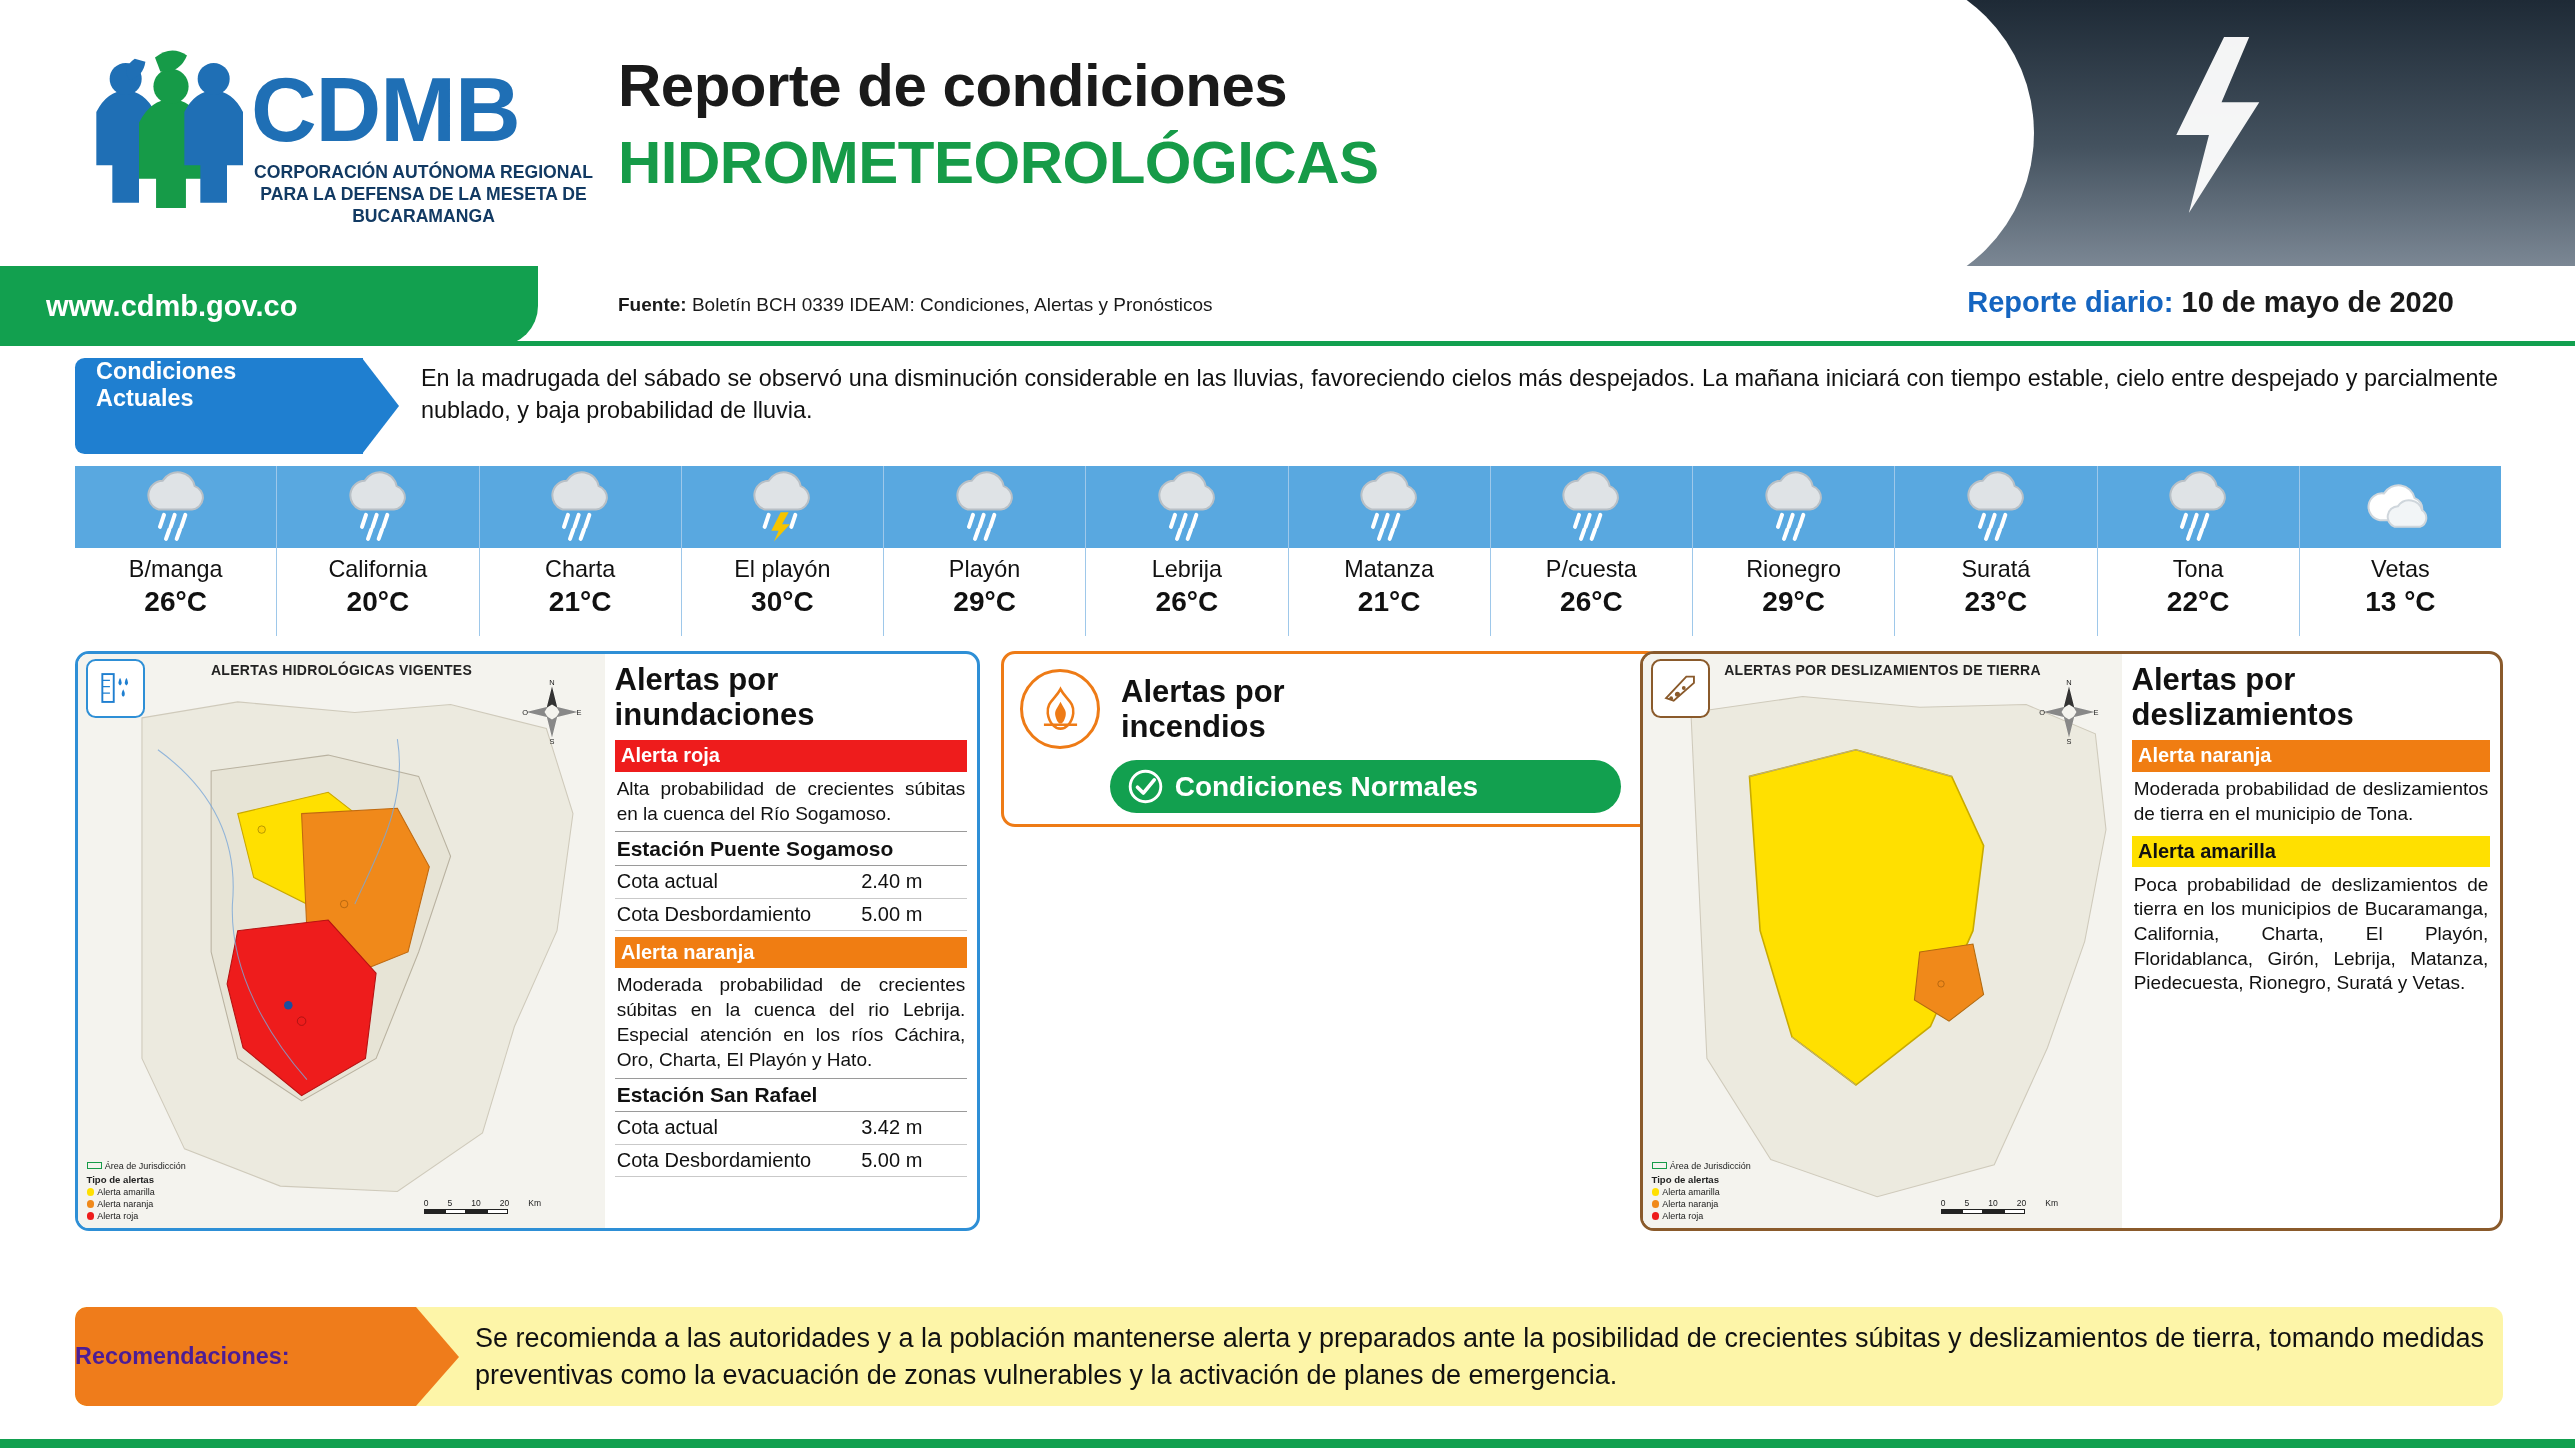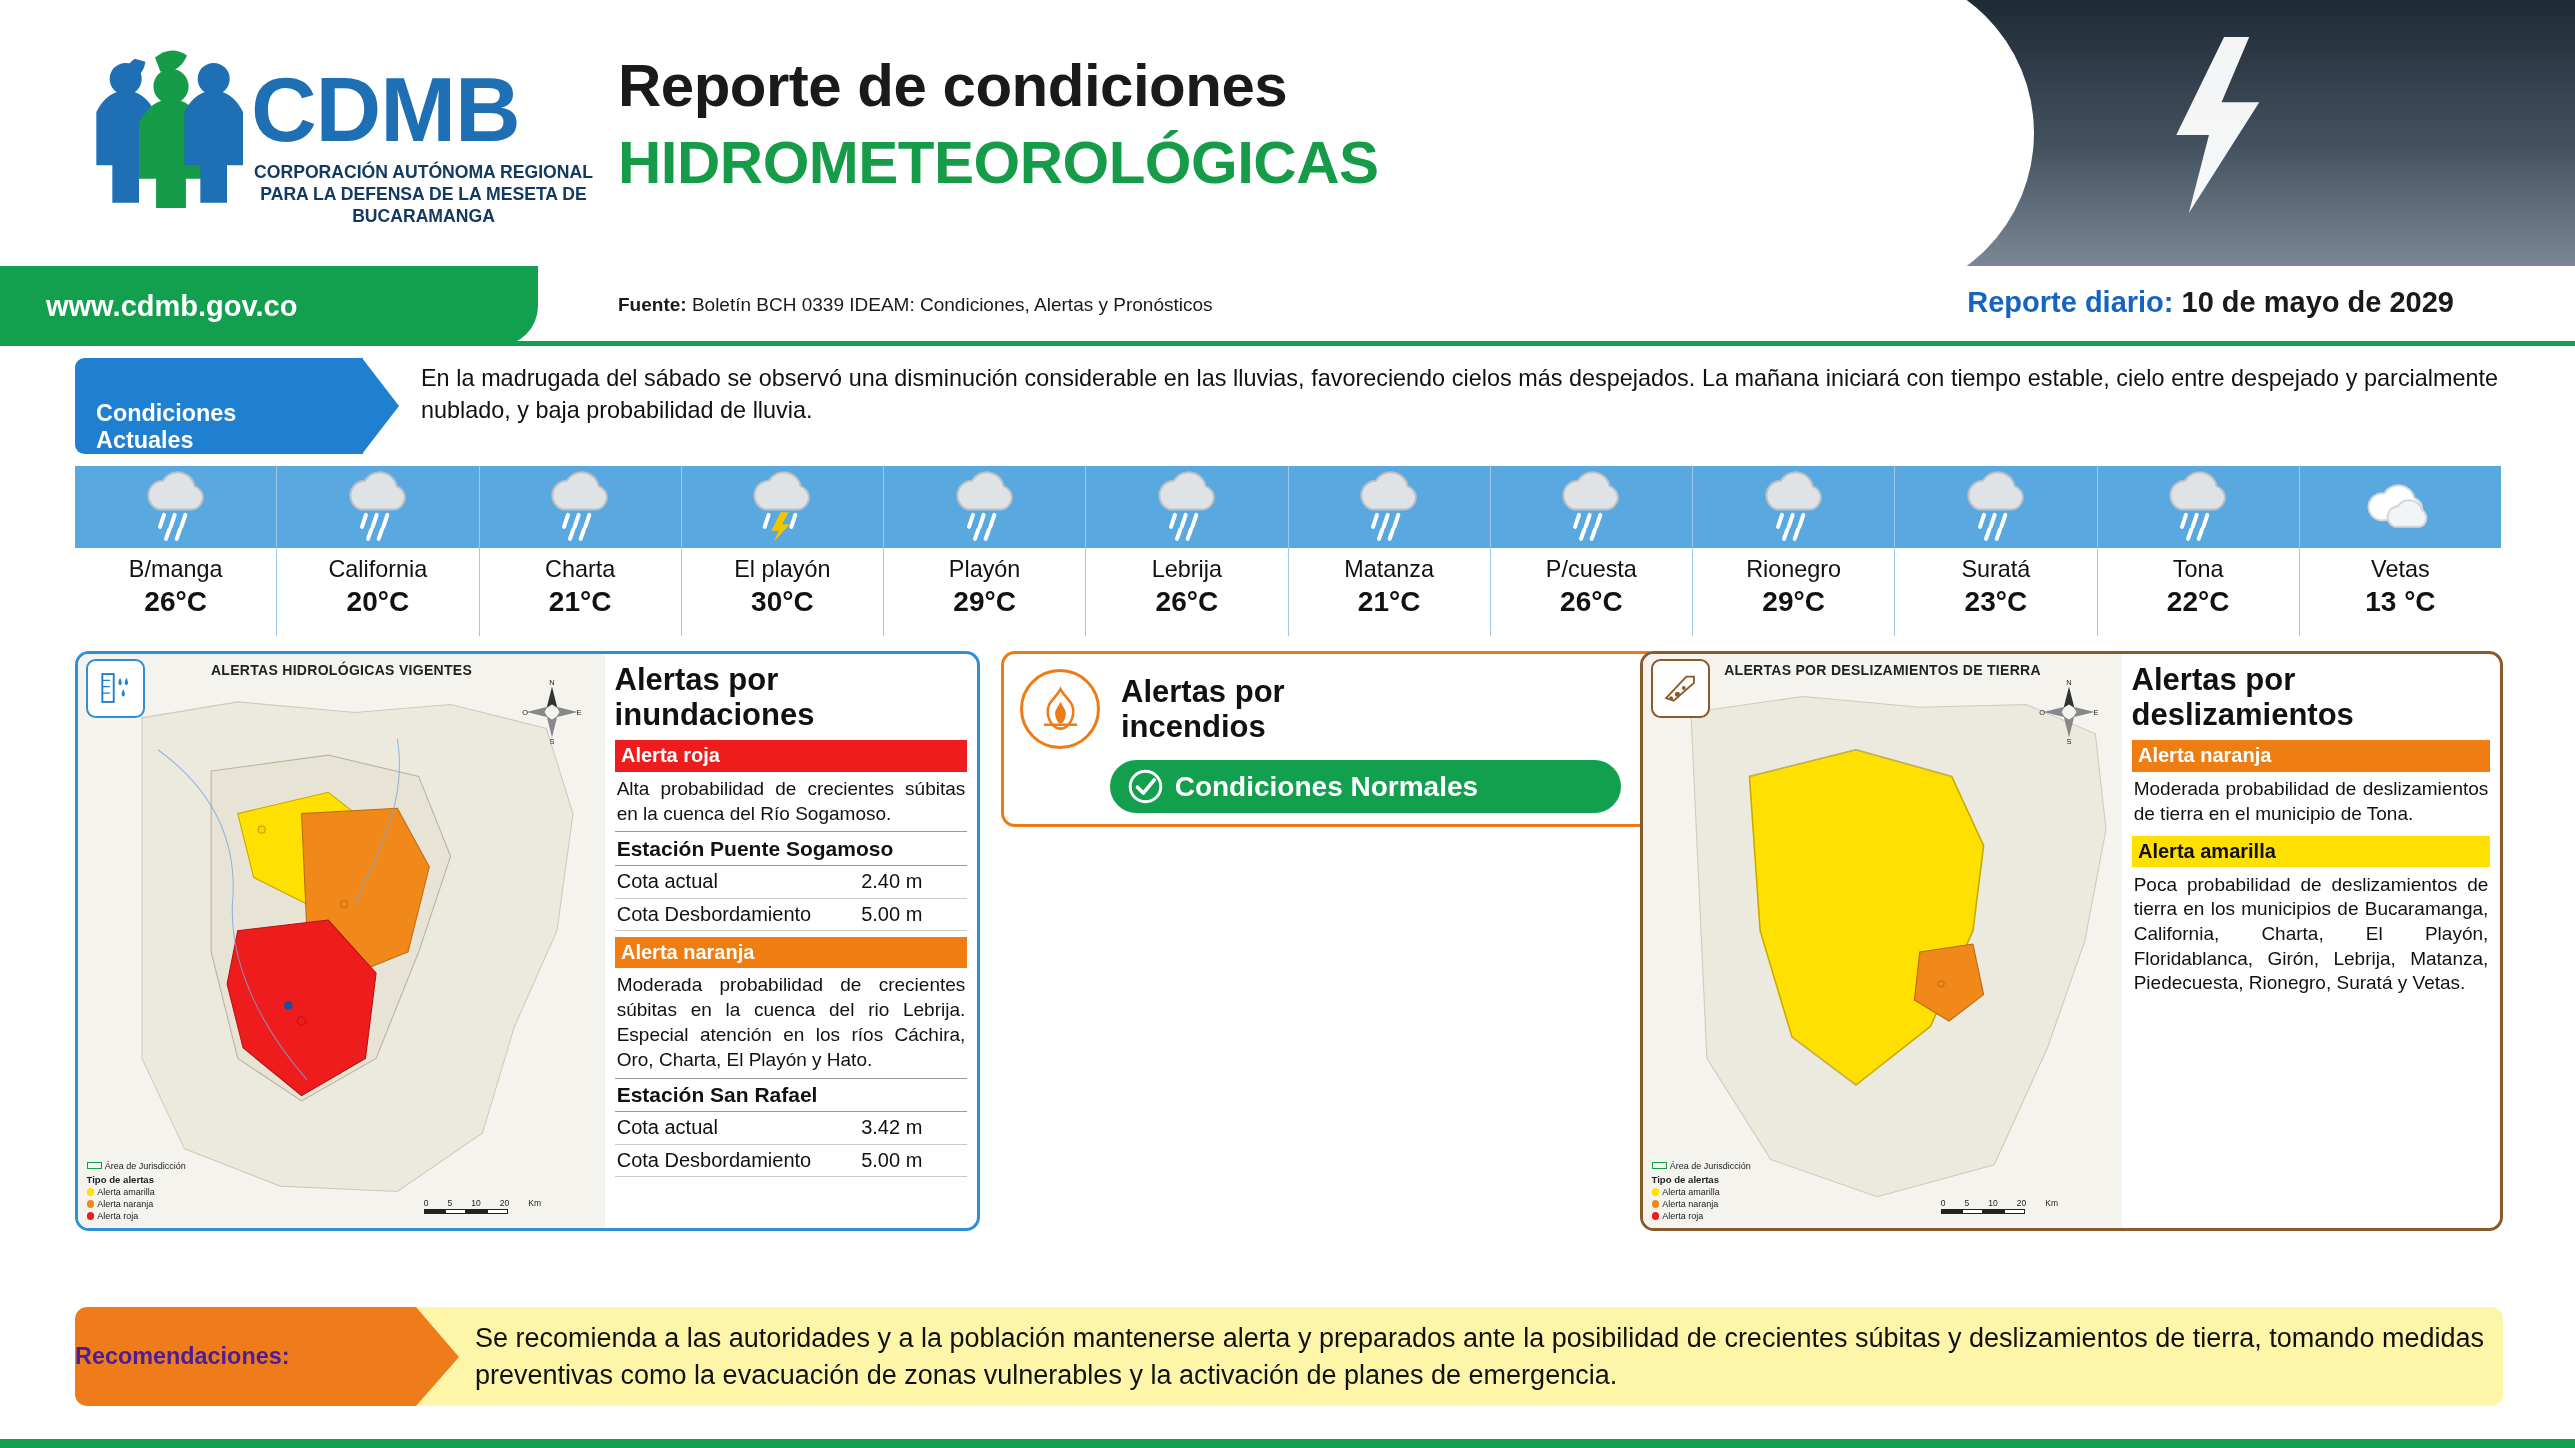--- a/index.html
+++ b/index.html
@@ -66,21 +66,21 @@
   .reporte {
     position:absolute; right:122px; top:20px; font-size:29px; font-weight:bold; color:#1a1a1a;
   }
   .reporte .lbl { color:#1565c0; }
   .greenline { position:absolute; left:0; bottom:0; width:100%; height:5.3px; background:#12a04f;}
 
   
   .cond-row { position:relative; margin-top:11.7px; height:96px; }
   .cond-tag {
     position:absolute; left:75px; top:0; width:288px; height:96px;
-    background:#1f7fd0; display:flex; flex-direction:column; justify-content:flex-end;
+    background:#1f7fd0; display:flex; flex-direction:column; justify-content:flex-start;
     padding-left:21px; border-top-left-radius:9.6px; border-bottom-left-radius:9.6px;
   }
   .cond-tag span { color:#fff; font-size:23.4px; font-weight:bold; line-height:1.15;}
   .cond-arrow {
     position:absolute; left:362px; top:0; width:0; height:0;
     border-top:48px solid transparent; border-bottom:48px solid transparent;
     border-left:37px solid #1f7fd0;
   }
   .cond-text {
     position:absolute; left:421px; top:4.3px; width:2077px;
@@ -223,21 +223,21 @@
   </div>
 
   <div class="greenbar">
     <div class="gwrap">
       <span>www.cdmb.gov.co</span>
     </div>
     <div class="fuente">
       <b>Fuente:</b><span> Boletín BCH 0339 IDEAM: Condiciones, Alertas y Pronósticos</span>
     </div>
     <div class="reporte">
-      <span class="lbl">Reporte diario:</span><span> 10 de mayo de 2029</span>
+      <span class="lbl">Reporte diario:</span><span> 10 de mayo de 2020</span>
     </div>
     <div class="greenline"></div>
   </div>
 
   <div class="cond-row">
     <div class="cond-tag">
       <span>Condiciones</span>
       <span>Actuales</span>
     </div>
     <div class="cond-arrow"></div>

